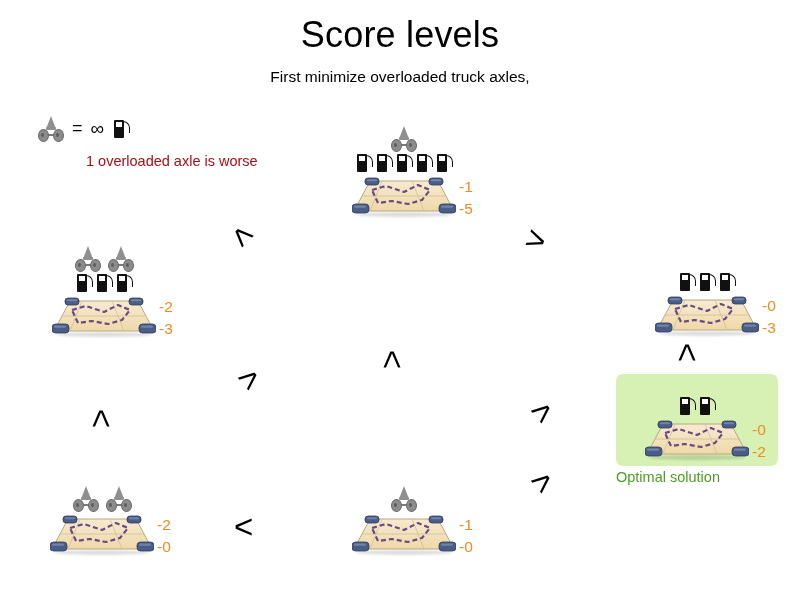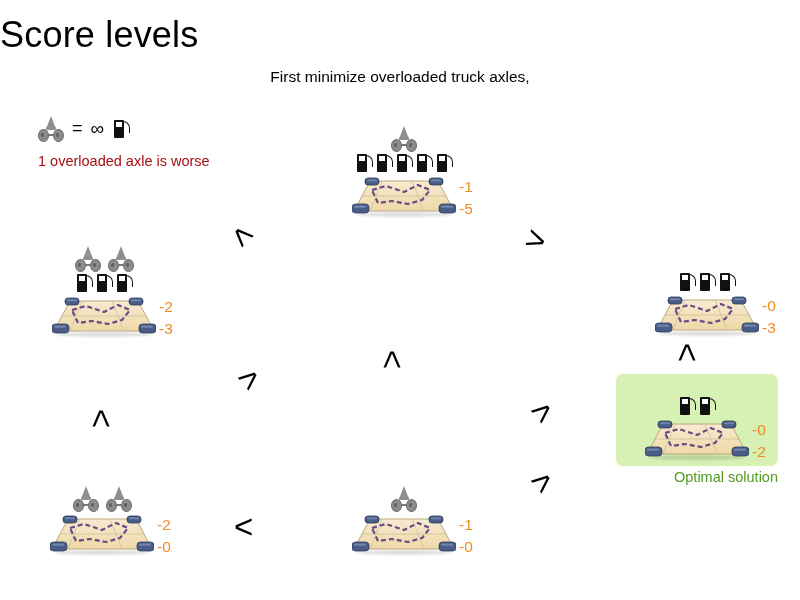--- a/index.html
+++ b/index.html
@@ -18,21 +18,21 @@
     position: relative;
     width: 800px;
     height: 600px;
   }
 
   
   .page-title {
     position: absolute;
     left: 0; top: 14px;
     width: 800px;
-    text-align: left;
+    text-align: center;
     font-size: 36px;
     font-weight: normal;
     letter-spacing: 0.2px;
     color: #000;
   }
   .page-subtitle {
     position: absolute;
     left: 0; top: 66px;
     width: 800px;
     text-align: center;
@@ -62,21 +62,21 @@
     font-size: 19px;
     line-height: 19px;
     padding-right: 4px;
   }
   .legend-text {
     margin-top: 8px;
     font-size: 14.5px;
     line-height: 21px;
     color: #aa0e12;
   }
-  .legend-text span { display: block; }
+  .legend-text span { display: block; margin-left: 48px; }
 
   
   .axle-icon { position: relative; width: 26px; height: 24px; flex: none; }
   .axle-icon .cone {
     position: absolute;
     left: 8px; top: 0;
     width: 0; height: 0;
     border-left: 5px solid transparent;
     border-right: 5px solid transparent;
     border-bottom: 13px solid #8f8f8f;
@@ -193,21 +193,21 @@
 
   
   .optimal-box {
     position: absolute;
     background: #d7f0b4;
     border-radius: 7px;
   }
   .optimal-label {
     position: absolute;
     width: 100%;
-    text-align: right;
+    text-align: left;
     font-size: 14.5px;
     color: #4f9d22;
   }
 
   
   .op {
     position: absolute;
     font-size: 33px;
     line-height: 33px;
     color: #000;

